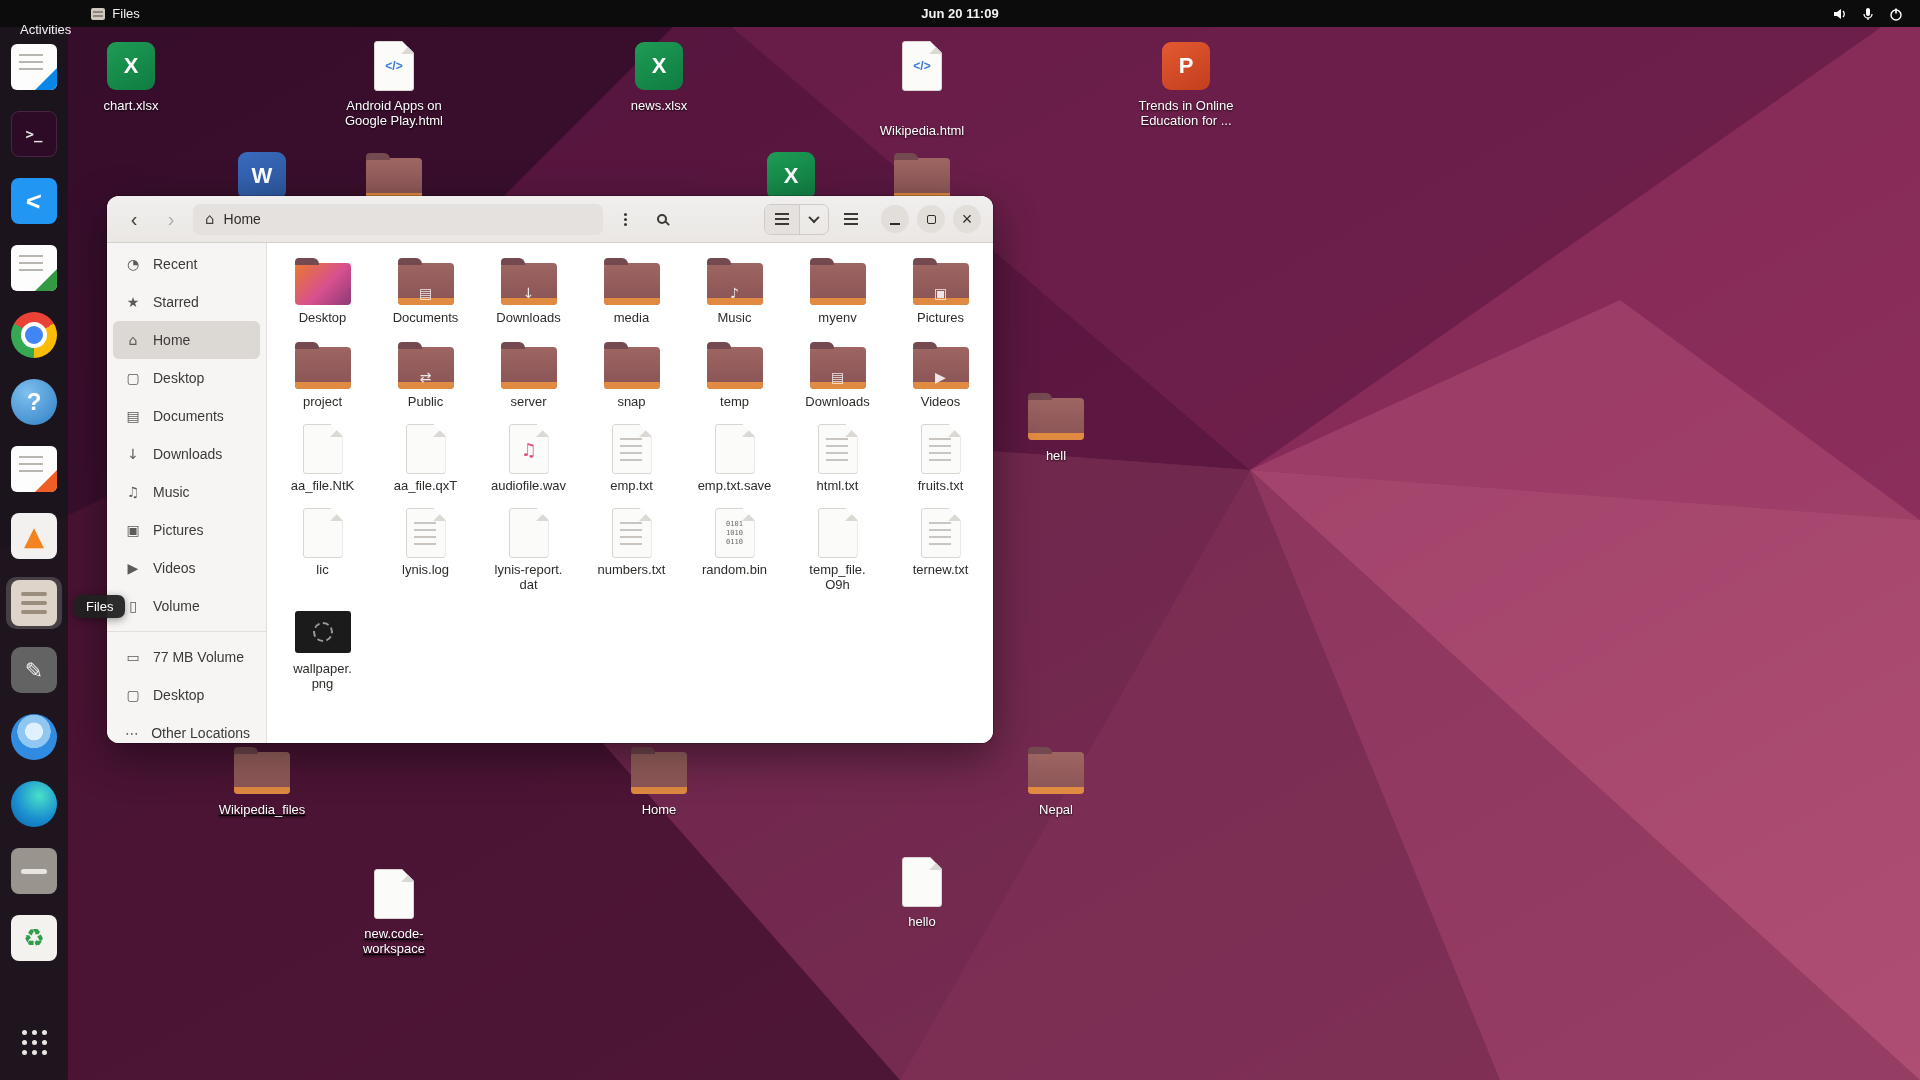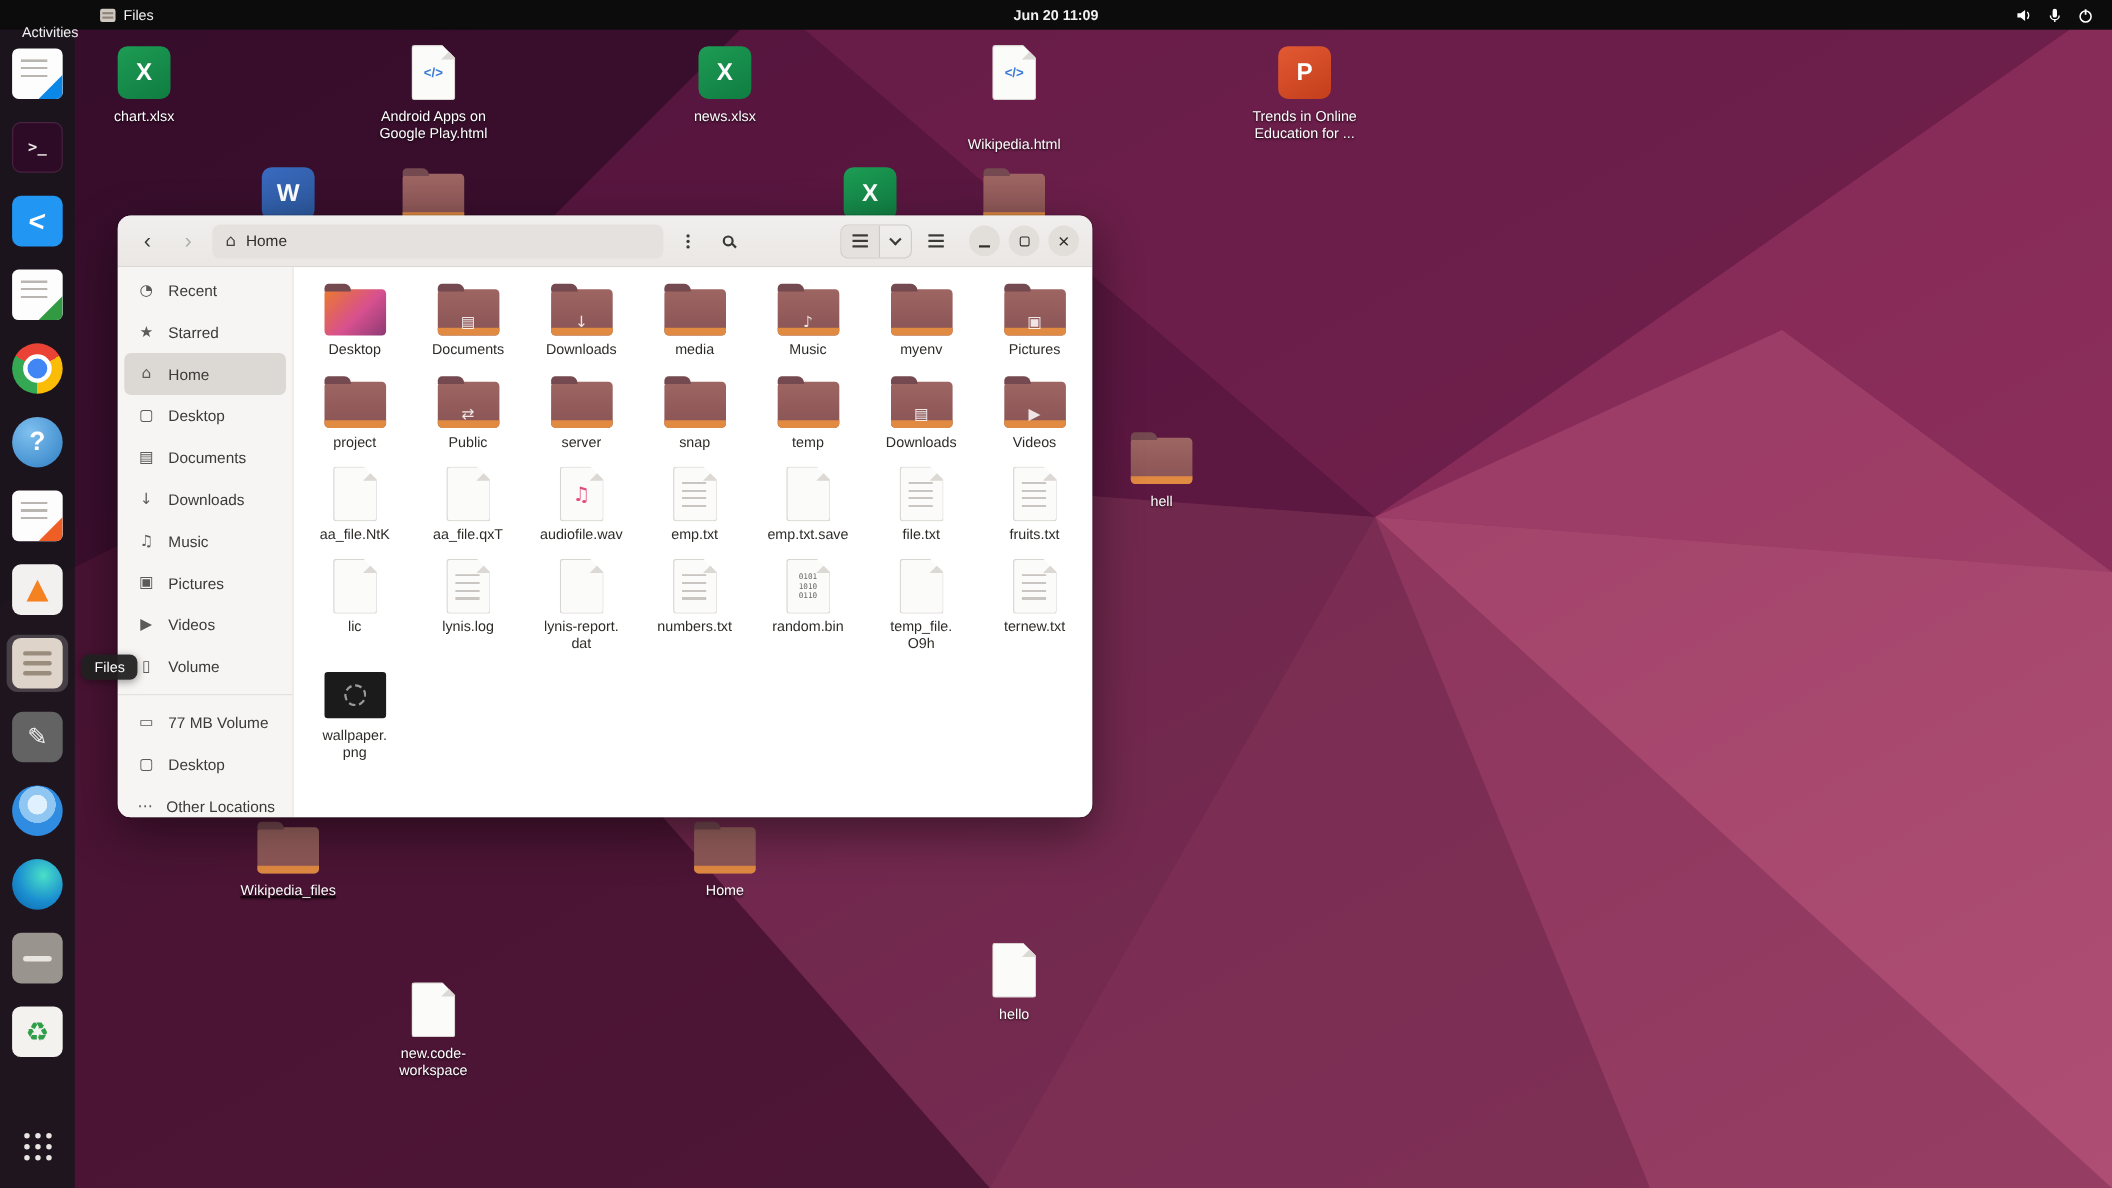--- a/index.html
+++ b/index.html
@@ -363,21 +363,29 @@
       <span class="dlabel">Wikipedia_​files</span>
     </div>
     <div class="desk-item t-folder" style="left: 599px; top: 744px;">
       <span class="icon-slot">
         <span class="fico">
           <span class="emblem"></span>
         </span>
       </span>
       <span class="dlabel">Home</span>
     </div>
-    <div class="desk-item t-workspace" style="left: 334px; top: 892px;">
+    <div class="desk-item t-folder" style="left: 996px; top: 744px;">
+      <span class="icon-slot">
+        <span class="fico">
+          <span class="emblem"></span>
+        </span>
+      </span>
+      <span class="dlabel">Nepal</span>
+    </div>
+    <div class="desk-item t-workspace" style="left: 334px; top: 868px; text-decoration: underline;">
       <span class="icon-slot">
         <span class="fico">
           <span class="emblem"></span>
         </span>
       </span>
       <span class="dlabel">new.​code-​workspace</span>
     </div>
     <div class="desk-item t-blank" style="left: 862px; top: 856px;">
       <span class="icon-slot">
         <span class="fico">
@@ -636,21 +644,21 @@
           </span>
         </span>
         <span class="glabel">emp.​txt.​save</span>
       </div>
       <div class="gitem t-text">
         <span class="icon-slot">
           <span class="fico">
             <span class="emblem"></span>
           </span>
         </span>
-        <span class="glabel">file.​txt</span>
+        <span class="glabel">html.​txt</span>
       </div>
       <div class="gitem t-text">
         <span class="icon-slot">
           <span class="fico">
             <span class="emblem"></span>
           </span>
         </span>
         <span class="glabel">fruits.​txt</span>
       </div>
       <div class="gitem t-blank">

